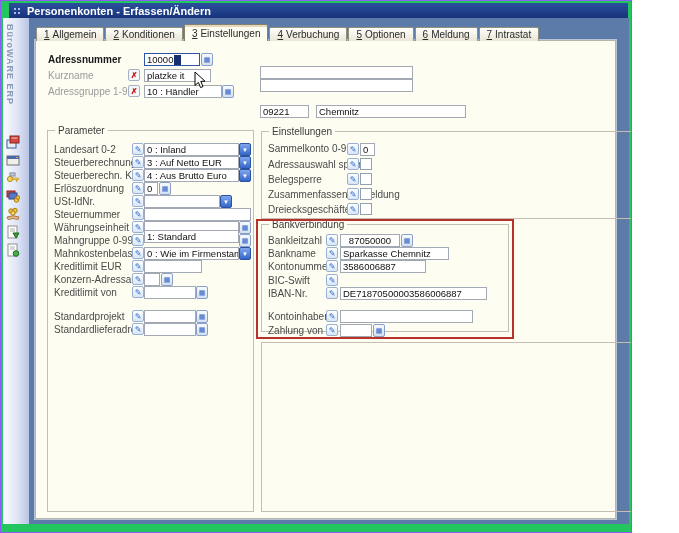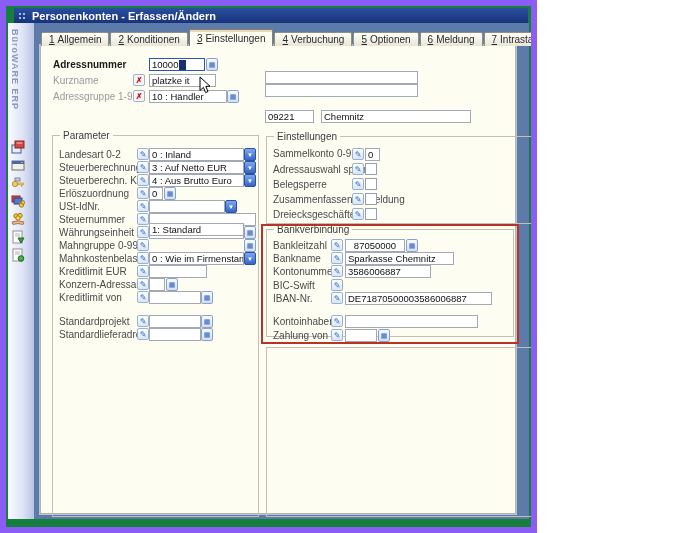--- a/index.html
+++ b/index.html
@@ -1,18 +1,18 @@
 <!DOCTYPE html>
 <html><head>
 <meta charset="utf-8">
 <style>
   * { margin:0; padding:0; box-sizing:border-box; }
   html,body { width:679px; height:533px; font-family:"Liberation Sans", sans-serif; }
-  #window { position:relative; width:537px; height:533px; background:#15803d;
-            border:6px solid #8b5cf6; overflow:hidden; }
+  #window { position:relative; width:632px; height:533px; background:#22c55e;
+            border:1px solid #8b5cf6; overflow:hidden; }
 
   
   .titlebar { position:absolute; left:8px; top:2px; right:3px; height:15px;
               background:linear-gradient(#2b4f9e,#17337a); display:flex; align-items:center;
               padding-left:5px; }
   .grip { width:2px; height:2px; background:#a8bce6; margin-right:11px;
           box-shadow:4px 0 #a8bce6, 0 4px #a8bce6, 4px 4px #a8bce6; position:relative; top:-2px; }
   .title-text { color:#ffffff; font-size:11px; font-weight:bold; white-space:nowrap; }
 
   
@@ -231,21 +231,21 @@
         <span class="ico-edit" style="left:84px;top:77px">✎</span>
         <div class="fld" style="left:96px;top:77px;width:107px"></div>
 
         <span class="lbl" style="left:6px;top:90px">Währungseinheit</span>
         <span class="ico-edit" style="left:84px;top:90px">✎</span>
         <div class="fld" style="left:96px;top:90px;width:95px"></div>
         <span class="btn-lk" style="left:191px;top:90px">▦</span>
 
         <span class="lbl" style="left:6px;top:103px">Mahngruppe 0-99</span>
         <span class="ico-edit" style="left:84px;top:103px">✎</span>
-        <div class="fld" style="left:96px;top:87px;width:95px;">1: Standard</div>
+        <div class="fld" style="left:96px;top:99px;width:95px;">1: Standard</div>
         <span class="btn-lk" style="left:191px;top:103px">▦</span>
 
         <span class="lbl" style="left:6px;top:116px">Mahnkostenbelastung</span>
         <span class="ico-edit" style="left:84px;top:116px">✎</span>
         <div class="fld" style="left:96px;top:116px;width:95px">0 : Wie im Firmenstamm eing</div>
         <span class="btn-dd" style="left:191px;top:116px">▼</span>
 
         <span class="lbl" style="left:6px;top:129px">Kreditlimit EUR</span>
         <span class="ico-edit" style="left:84px;top:129px">✎</span>
         <div class="fld" style="left:96px;top:129px;width:58px"></div>

